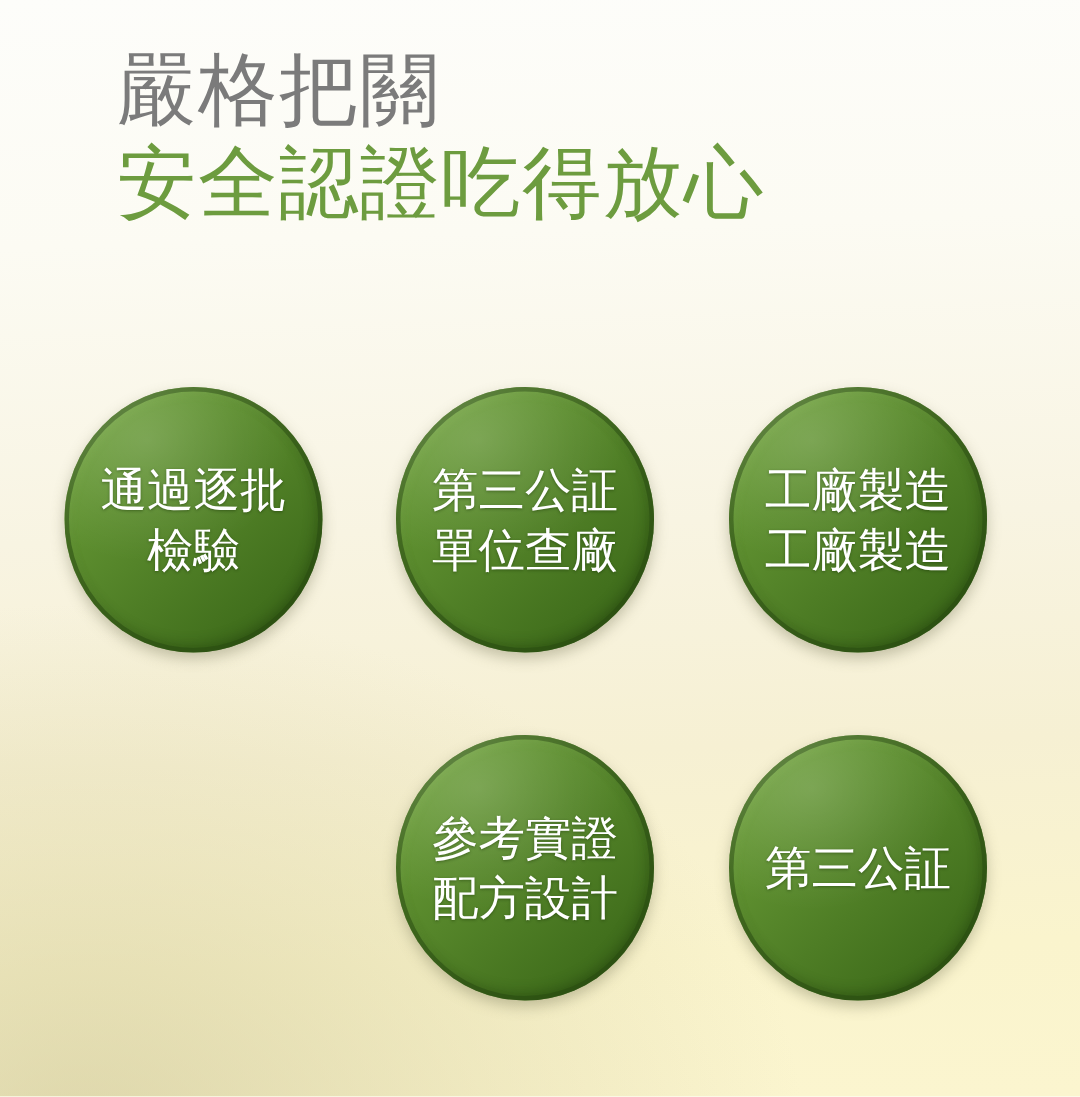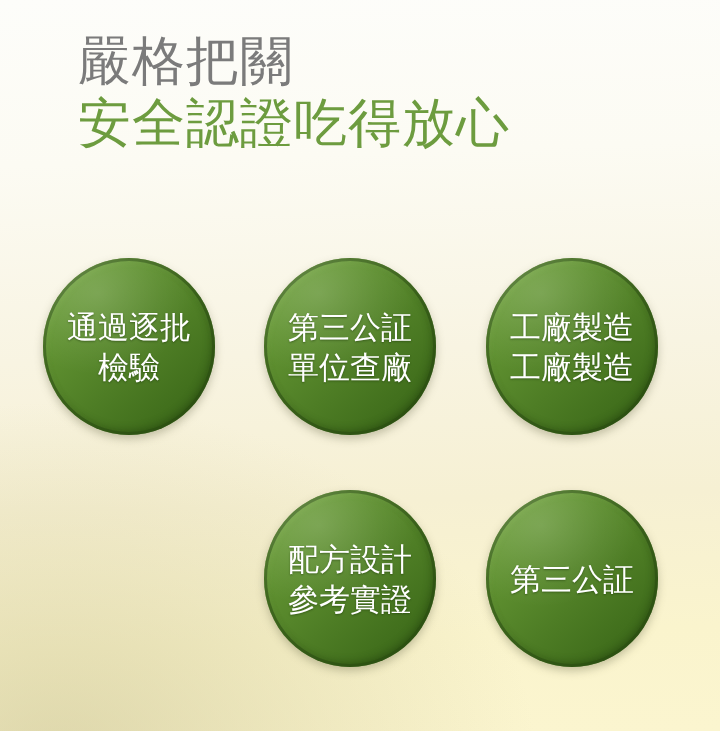--- a/index.html
+++ b/index.html
@@ -153,22 +153,22 @@
         <div class="badge-text">工廠製造</div>
       </div>
 
     </div>
 
     <div class="row">
 
 
       <div class="badge badge-col-1">
         <span class="gloss"></span>
+        <div class="badge-text">參考實證</div>
         <div class="badge-text">配方設計</div>
-        <div class="badge-text">參考實證</div>
       </div>
 
       <div class="badge badge-col-2">
         <span class="gloss"></span>
         <div class="badge-text">第三公証</div>
       </div>
 
     </div>
 
   </div>

